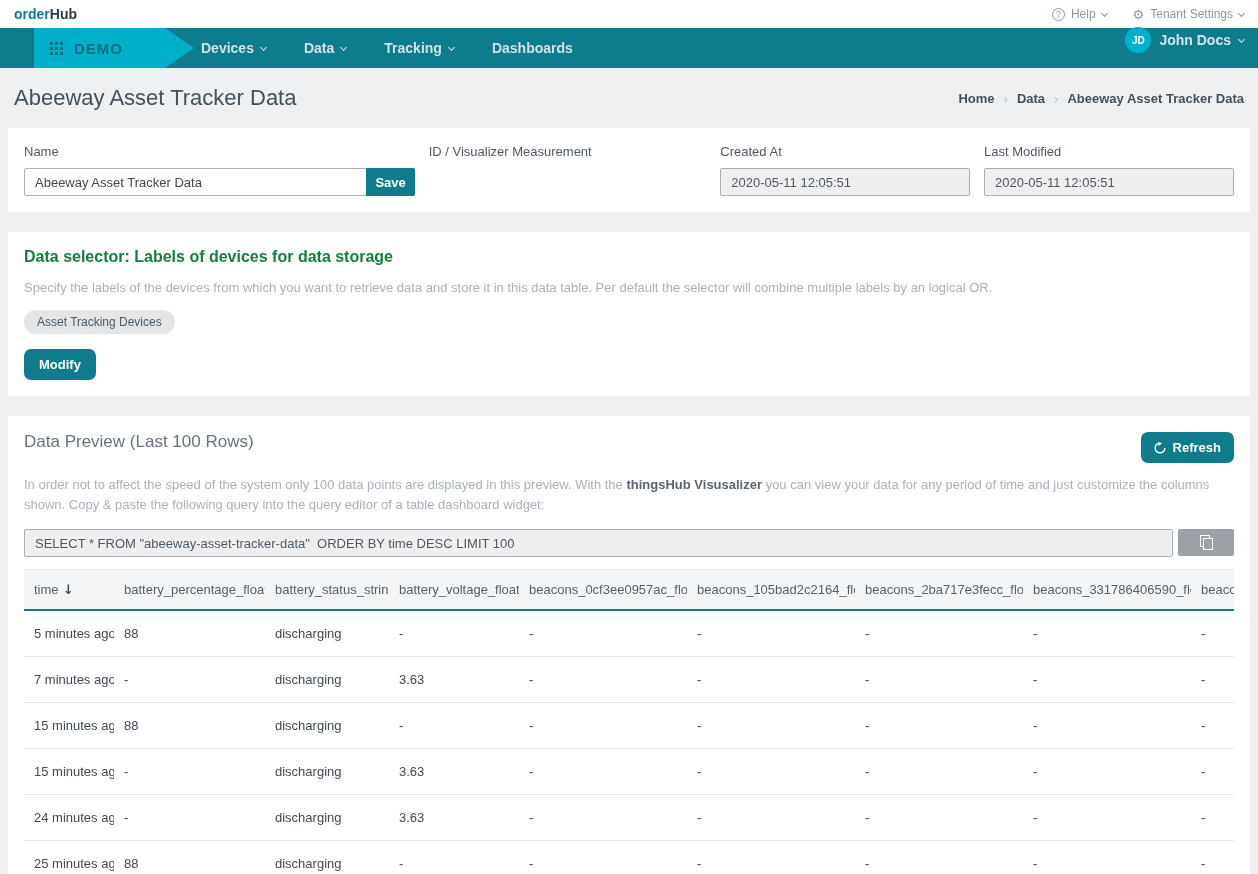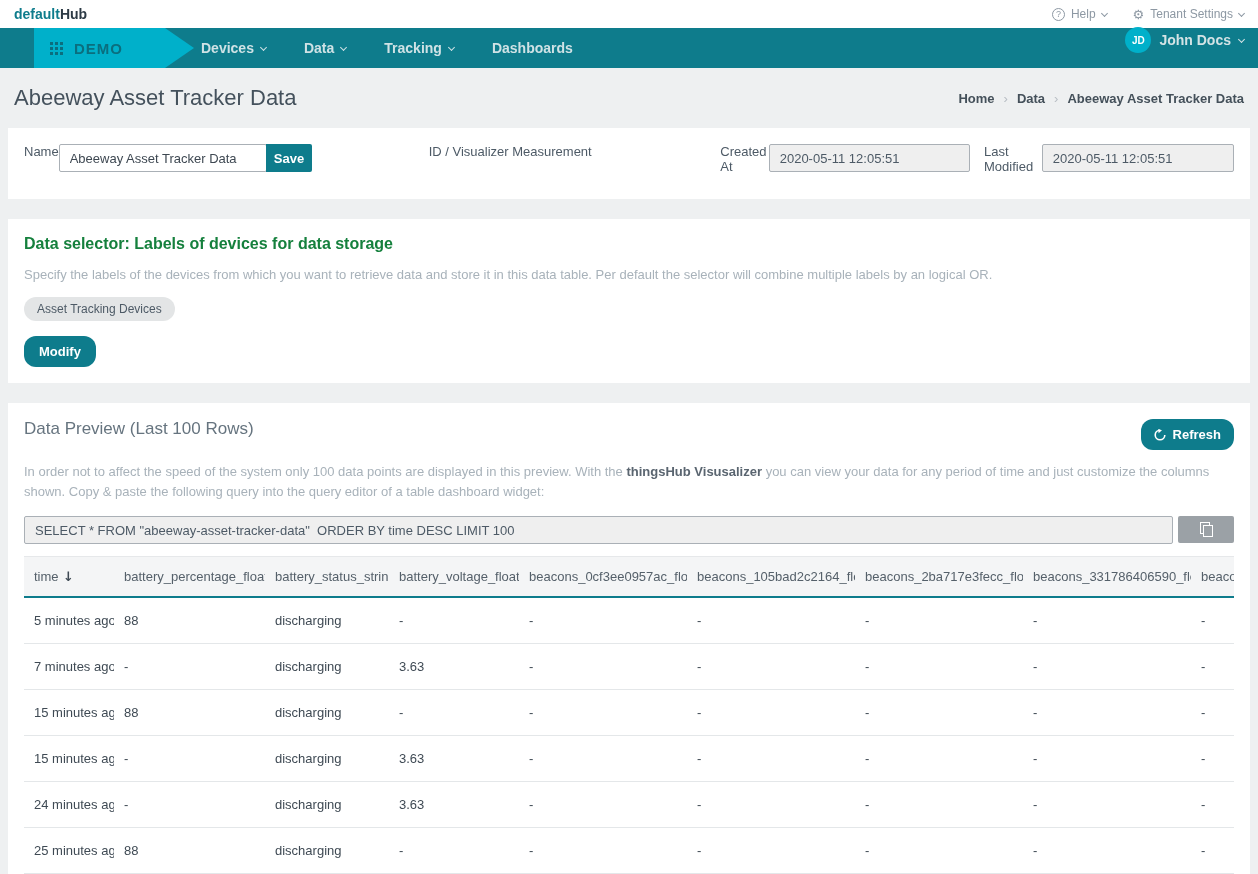--- a/index.html
+++ b/index.html
@@ -52,29 +52,29 @@
                 color:#44505a; }
   .crumb-sep { color:#b8bec4; font-weight:400; }
   .crumb { cursor:pointer; }
 
   
   .card { background:#fff; margin:0 8px; padding:16px; }
   .card + .card { margin-top:20px; }
 
   
   .form-grid { display:flex; justify-content:space-between; }
-  .field { display:flex; flex-direction:row; }
+  .field { display:flex; flex-direction:column; }
   .field label { font-size:13px; color:#4d5a66; margin-bottom:9px; }
   .f-name { width:391px; } .f-id { width:249px; } .f-created { width:250px;margin-left:29px; } .f-modified { width:250px; }
   .input-group { display:flex; }
   input.txt { height:28px; border:1px solid #aab0b6; border-radius:2px; padding:0 10px;
               font-family:inherit; font-size:13px; color:#3e4852; width:100%; background:#fff; }
   input.txt:disabled, input.txt[readonly] { background:#efefef; color:#4d5a66; }
   .btn { background:#0e7c8c; color:#fff; border:none; font-family:inherit; font-size:13px;
-         font-weight:bold; border-radius:12px; cursor:pointer; }
+         font-weight:bold; border-radius:7px; cursor:pointer; }
   .save-btn { width:56px; height:28px; border-radius:0 2px 2px 0; margin-left:-1px; }
 
   
   .section-heading { font-size:16px; font-weight:700; color:#15803d; }
   .muted { font-size:13px; color:#a8b2ba; margin-top:12px; line-height:1.55; }
   .chip-row { margin-top:12px; }
   .chip { display:inline-block; background:#e3e5e6; color:#4d5a66; font-size:12px;
           padding:5px 13px; border-radius:13px; }
   .modify-btn { margin-top:15px; padding:8px 15px; }
 
@@ -111,21 +111,21 @@
   th:nth-child(7), td:nth-child(7) { width:168px; }
   th:nth-child(8), td:nth-child(8) { width:168px; }
   th:nth-child(9), td:nth-child(9) { width:auto; }
   .sort-arrow { font-family:"DejaVu Sans",sans-serif; font-weight:bold; color:#3f4a54; }
 </style>
 </head>
 <body>
 
 <div class="topbar">
   <div class="logo">
-    <span class="lg-things">default</span><span class="lg-hub">Hub</span>
+    <span class="lg-things">order</span><span class="lg-hub">Hub</span>
   </div>
   <div class="topbar-right">
     <div class="top-link">
       <span class="qmark">?</span>
       <span>Help</span>
       <span class="chev"></span>
     </div>
     <div class="top-link">
       <span class="gear">⚙</span>
       <span>Tenant Settings</span>

